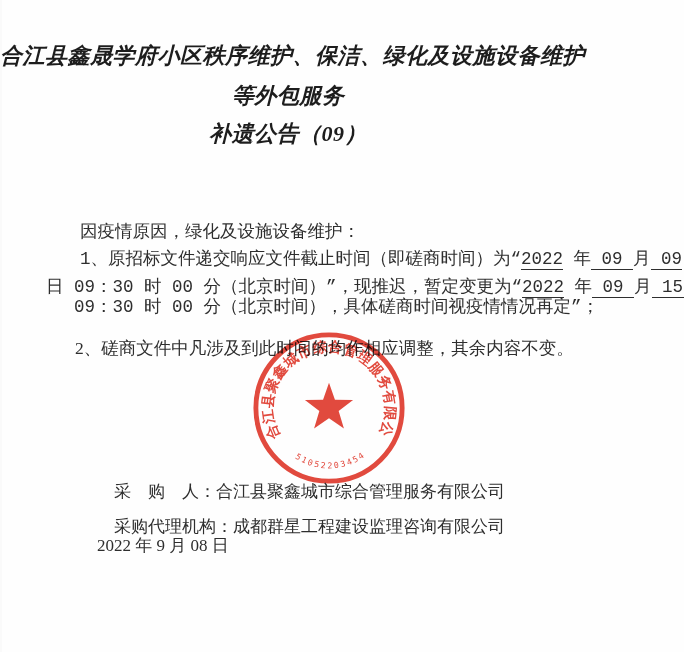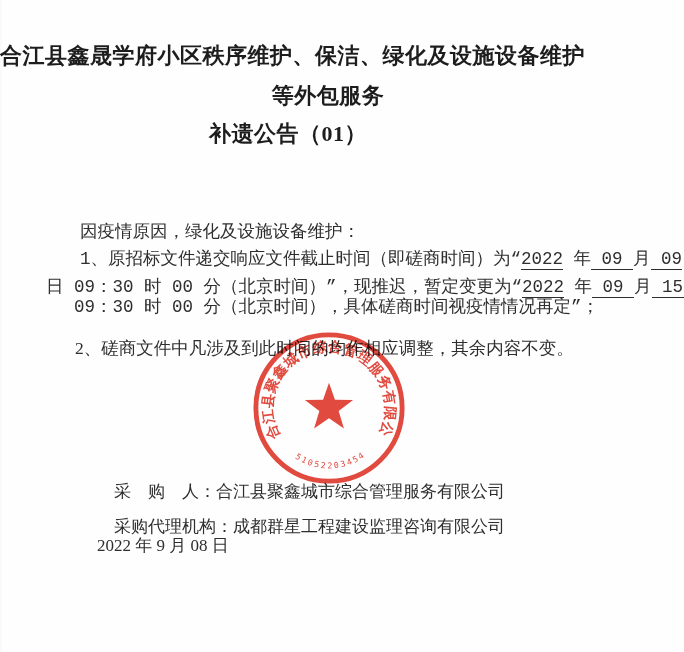--- a/index.html
+++ b/index.html
@@ -12,20 +12,21 @@
     overflow:hidden;
     font-family:"Liberation Serif","DejaVu Serif",serif;
     color:#2b2b2b;
   }
   .abs{position:absolute;}
   .title-line{
     left:0;width:576px;text-align:center;
     font-weight:700;color:#1d1d1d;
     font-size:22px;line-height:30px;letter-spacing:0.5px;
     white-space:nowrap;
+    font-style:italic;
   }
   .body-line{
     font-size:17.5px;line-height:28px;white-space:nowrap;color:#2e2e2e;
   }
   .para{left:34px;width:608px;}
   .fill{ 
     white-space:normal;
     text-align:justify;
     text-align-last:justify;
   }
@@ -36,22 +37,22 @@
     opacity:0.92;
   }
   .footer-line{font-size:17px;line-height:28px;white-space:pre;color:#2e2e2e;}
 </style>
 </head>
 <body>
 
 <div class="page">
 
   <div class="abs title-line" style="top:41px;">合江县鑫晟学府小区秩序维护、保洁、绿化及设施设备维护</div>
-  <div class="abs title-line" style="top:81px;padding-left:40px;">等外包服务</div>
-  <div class="abs title-line" style="top:119px;">补遗公告（01）</div>
+  <div class="abs title-line" style="top:81px;">等外包服务</div>
+  <div class="abs title-line" style="top:119px;">补遗公告（09）</div>
 
 
   <div class="abs body-line" style="top:217px;left:80px;">因疫情原因，绿化及设施设备维护：</div>
 
   <div class="abs body-line para fill" style="top:244px;text-indent:46px;"><span class="seg">1、原招标文件递交响应文件截止时间（即磋商时间）为“</span><span class="seg u">2022</span><span class="seg"> 年</span><span class="seg u"> 09 </span><span class="seg">月</span><span class="seg u"> 09</span></div>
   <div class="abs body-line para fill" style="top:272px;margin-left:12px;"><span class="seg">日 09：30 时 00 分（北京时间）”，现推迟，暂定变更为“</span><span class="seg u">2022</span><span class="seg"> 年</span><span class="seg u"> 09 </span><span class="seg">月</span><span class="seg u"> 15 </span><span class="seg">日</span></div>
   <div class="abs body-line para" style="top:292px;margin-left:40px;"><span class="seg">09：30 时 00 分（北京时间），具体磋商时间视疫情情况再定”；</span></div>
 
   <div class="abs body-line" style="top:334px;left:75px;">2、磋商文件中凡涉及到此时间的均作相应调整，其余内容不变。</div>
 

